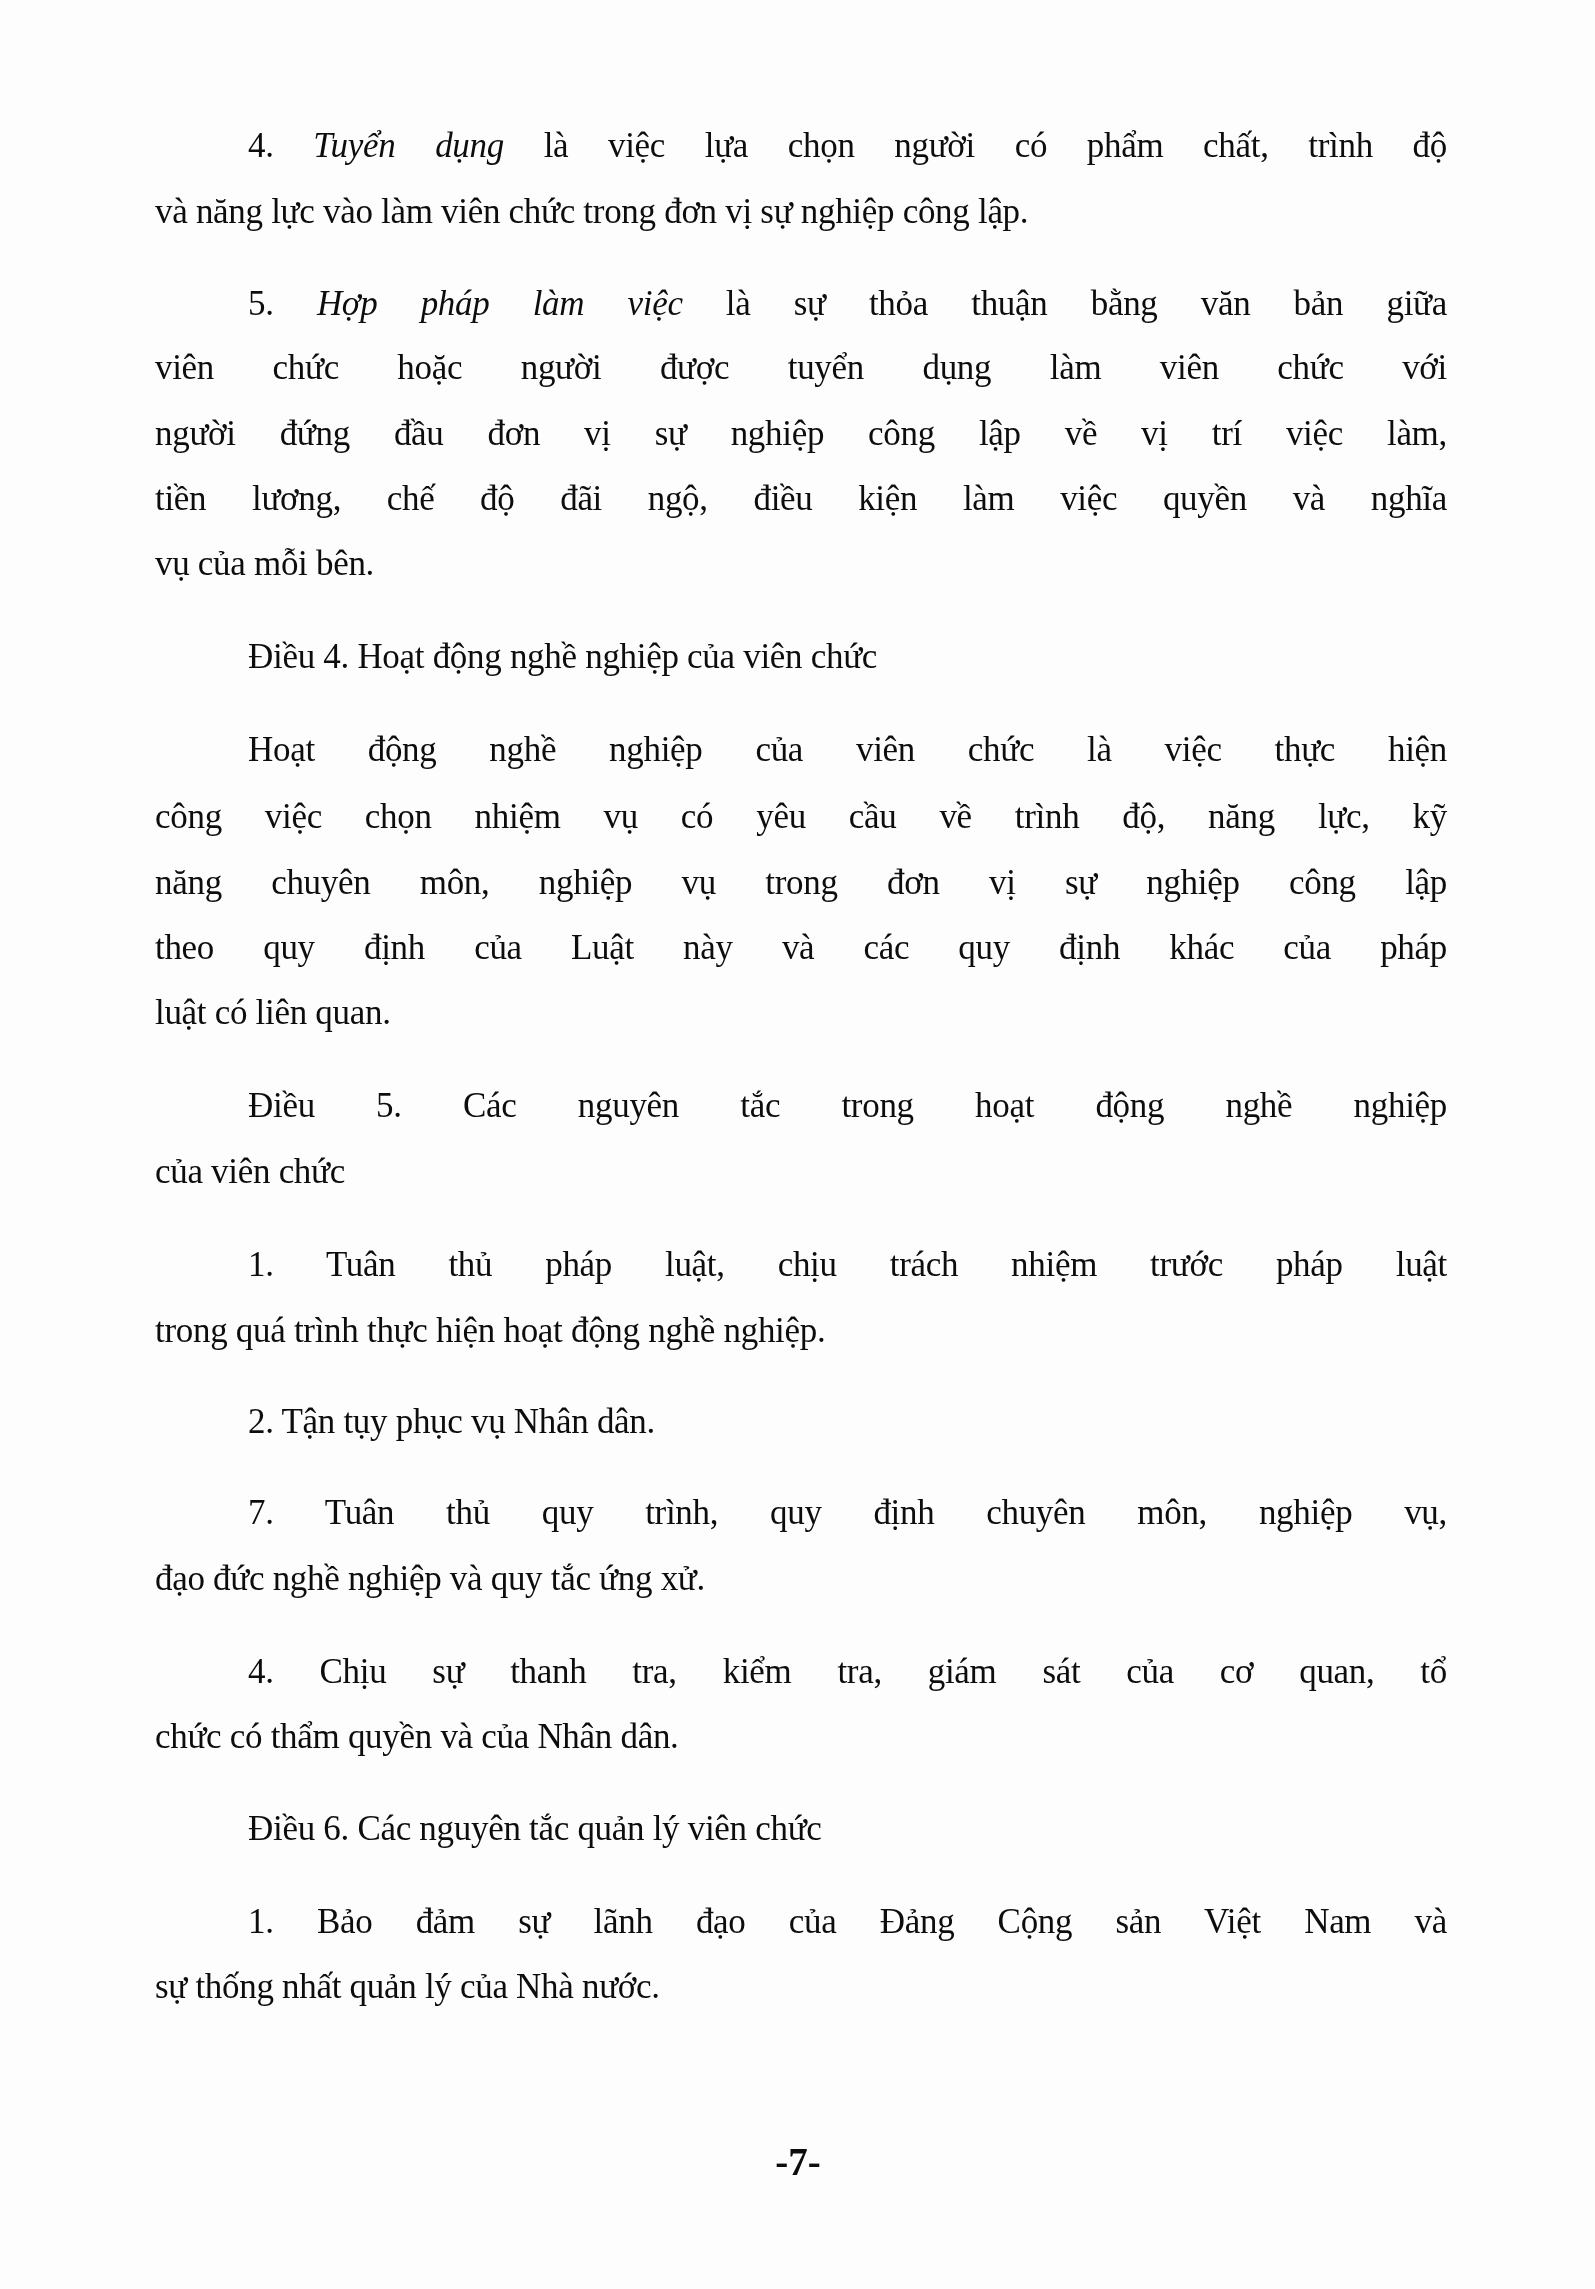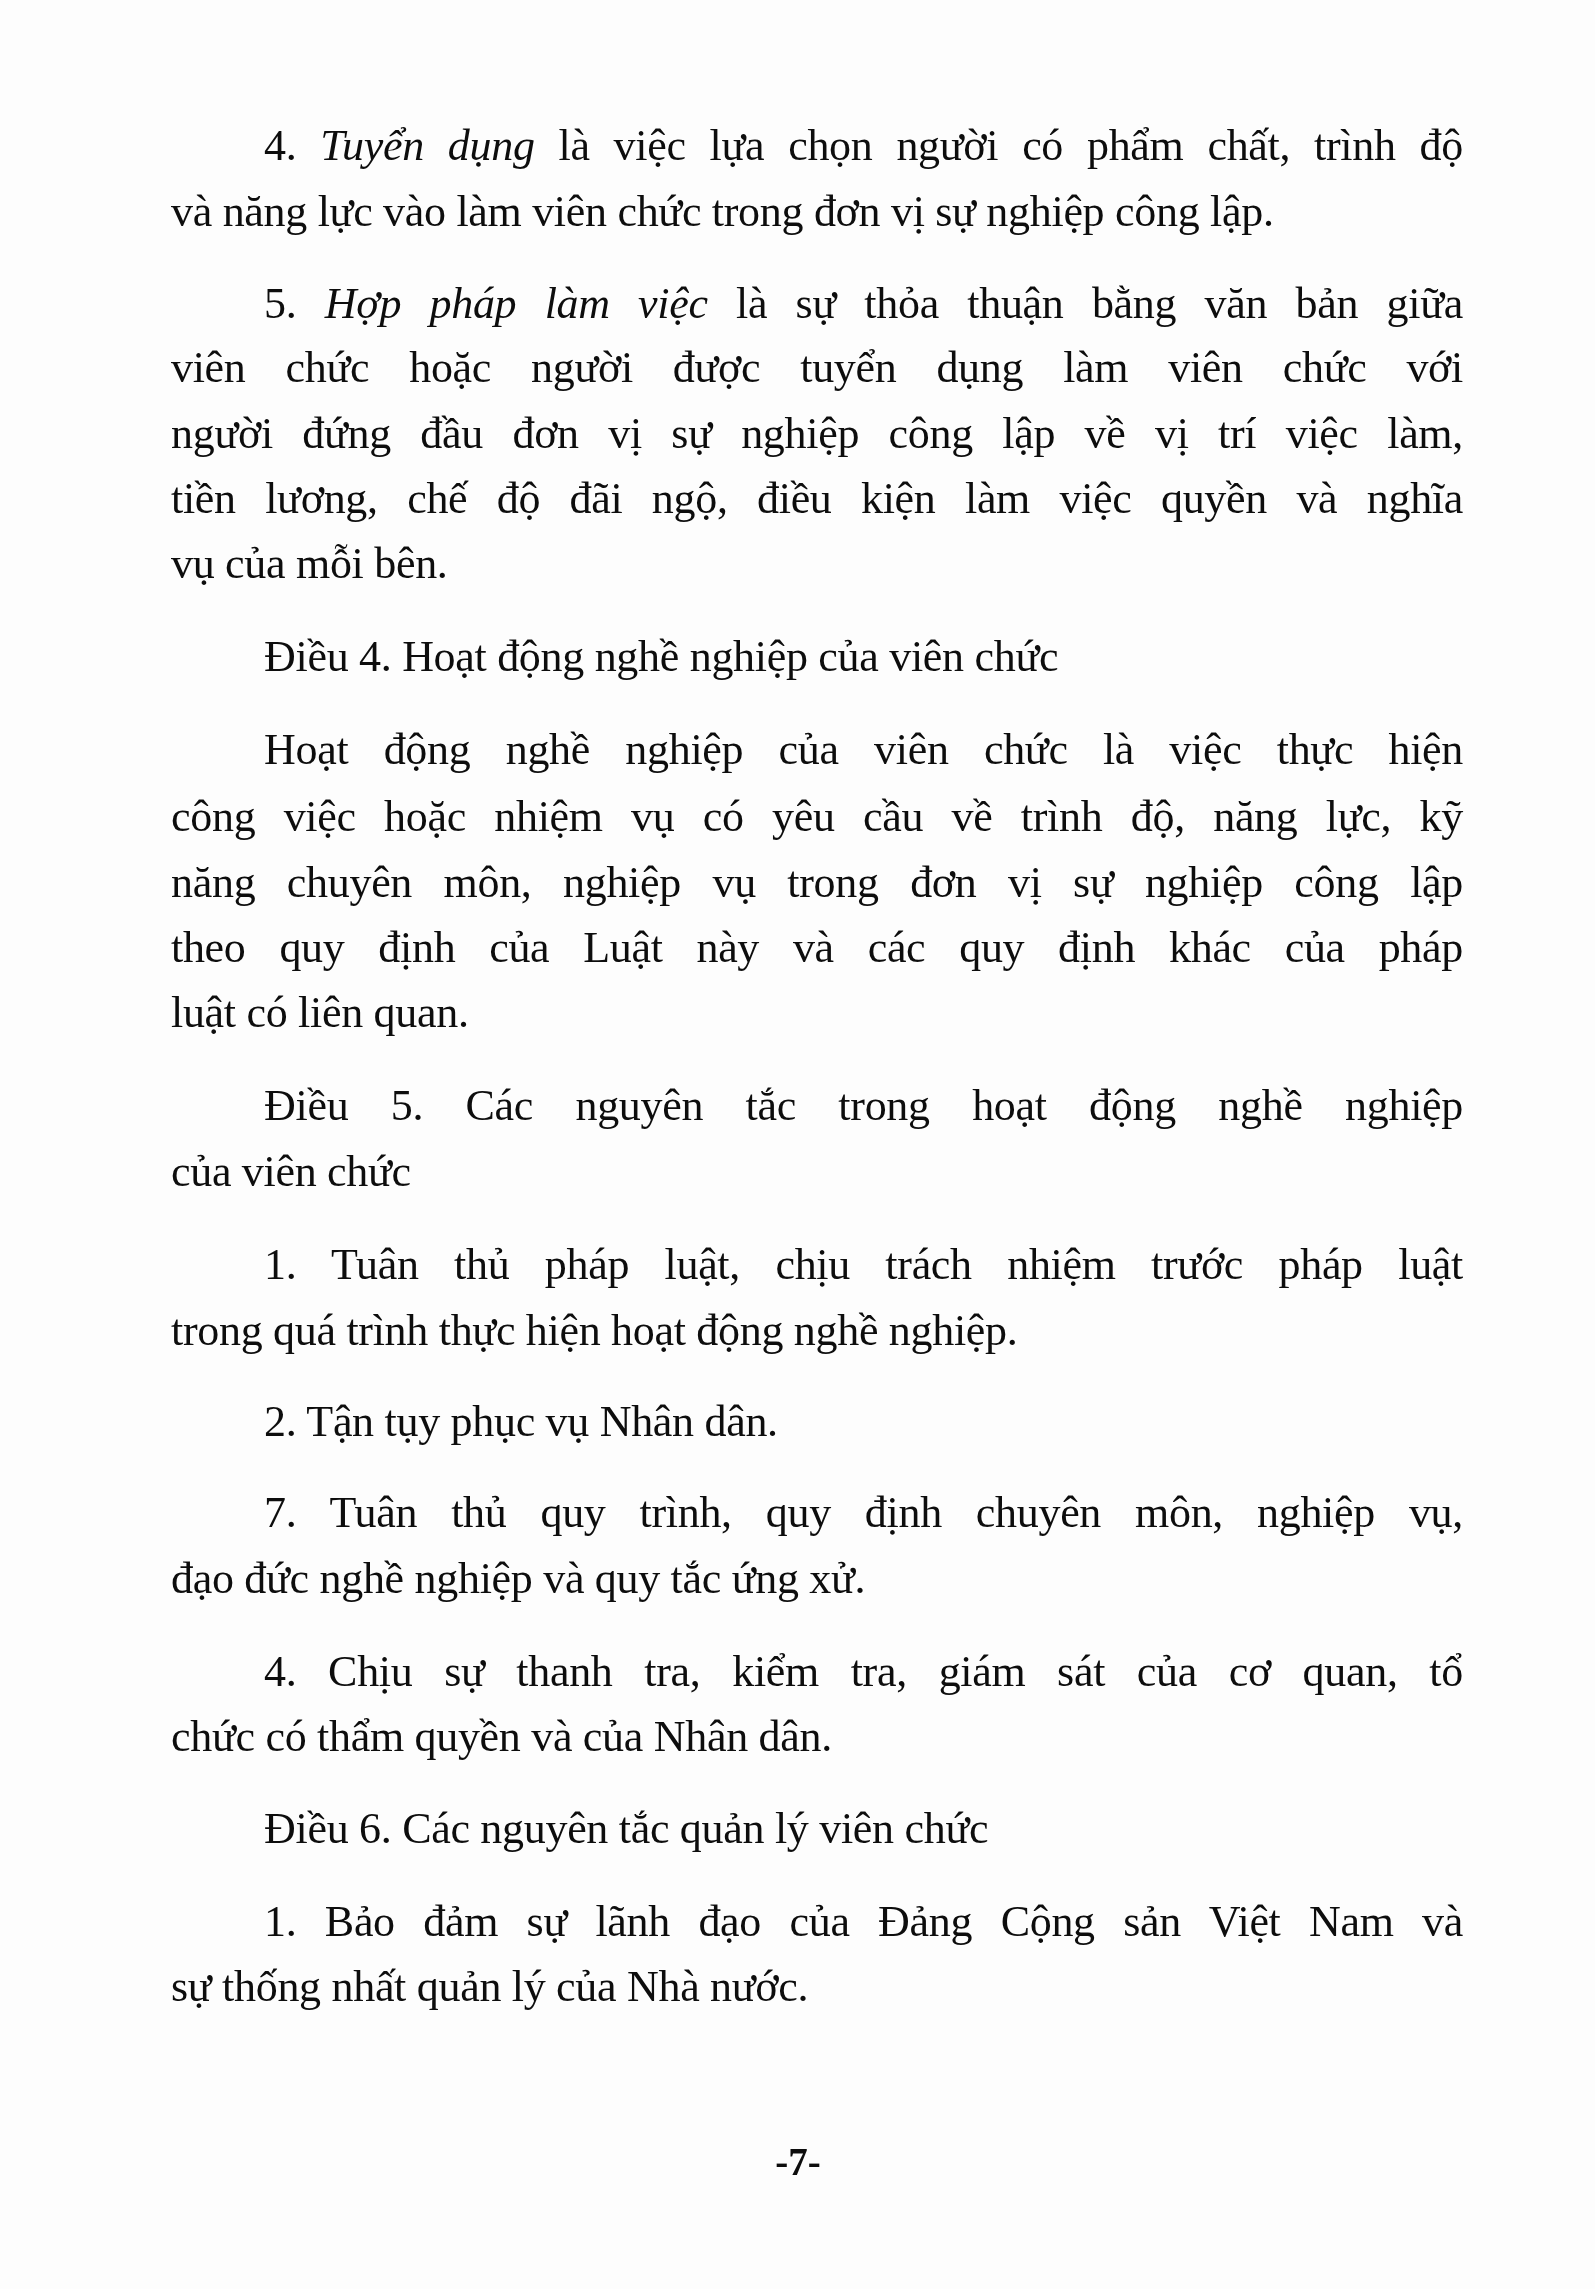--- a/index.html
+++ b/index.html
@@ -11,23 +11,23 @@
     font-family: "Liberation Serif", "DejaVu Serif", serif;
     color: #0d0d0d;
   }
   .page {
     position: absolute;
     left: 155px; top: 0;
     width: 1292px;
   }
   .line {
     position: absolute;
-    left: 16px;
+    left: 0;
     width: 1292px;
-    font-size: 44px;
+    font-size: 35px;
     line-height: 59px;
     white-space: nowrap;
     letter-spacing: -0.3px;
   }
   .justify {
     text-align: justify;
     text-align-last: justify;
   }
   .indent { padding-left: 93px; box-sizing: border-box; }
   .bold { font-weight: normal; }
@@ -51,21 +51,21 @@
   <div class="line" style="top:182px">và năng lực vào làm viên chức trong đơn vị sự nghiệp công lập.</div>
 
   <div class="line indent justify" style="top:274px"><span>5. </span><span class="it">Hợp pháp làm việc</span><span> là sự thỏa thuận bằng văn bản giữa</span></div>
   <div class="line justify" style="top:338px">viên chức hoặc người được tuyển dụng làm viên chức với</div>
   <div class="line justify" style="top:404px">người đứng đầu đơn vị sự nghiệp công lập về vị trí việc làm,</div>
   <div class="line justify" style="top:469px">tiền lương, chế độ đãi ngộ, điều kiện làm việc quyền và nghĩa</div>
   <div class="line" style="top:534px">vụ của mỗi bên.</div>
 
   <div class="line indent bold" style="top:627px">Điều 4. Hoạt động nghề nghiệp của viên chức</div>
   <div class="line indent justify" style="top:720px">Hoạt động nghề nghiệp của viên chức là việc thực hiện</div>
-  <div class="line justify" style="top:787px">công việc hoặc nhiệm vụ có yêu cầu về trình độ, năng lực, kỹ</div>
+  <div class="line justify" style="top:787px">công việc chọn nhiệm vụ có yêu cầu về trình độ, năng lực, kỹ</div>
   <div class="line justify" style="top:853px">năng chuyên môn, nghiệp vụ trong đơn vị sự nghiệp công lập</div>
   <div class="line justify" style="top:918px">theo quy định của Luật này và các quy định khác của pháp</div>
   <div class="line" style="top:983px">luật có liên quan.</div>
 
   <div class="line indent justify bold" style="top:1076px">Điều 5. Các nguyên tắc trong hoạt động nghề nghiệp</div>
   <div class="line bold" style="top:1142px">của viên chức</div>
   <div class="line indent justify" style="top:1235px">1. Tuân thủ pháp luật, chịu trách nhiệm trước pháp luật</div>
   <div class="line" style="top:1301px">trong quá trình thực hiện hoạt động nghề nghiệp.</div>
   <div class="line indent" style="top:1392px">2. Tận tụy phục vụ Nhân dân.</div>
   <div class="line indent justify" style="top:1483px">7. Tuân thủ quy trình, quy định chuyên môn, nghiệp vụ,</div>

